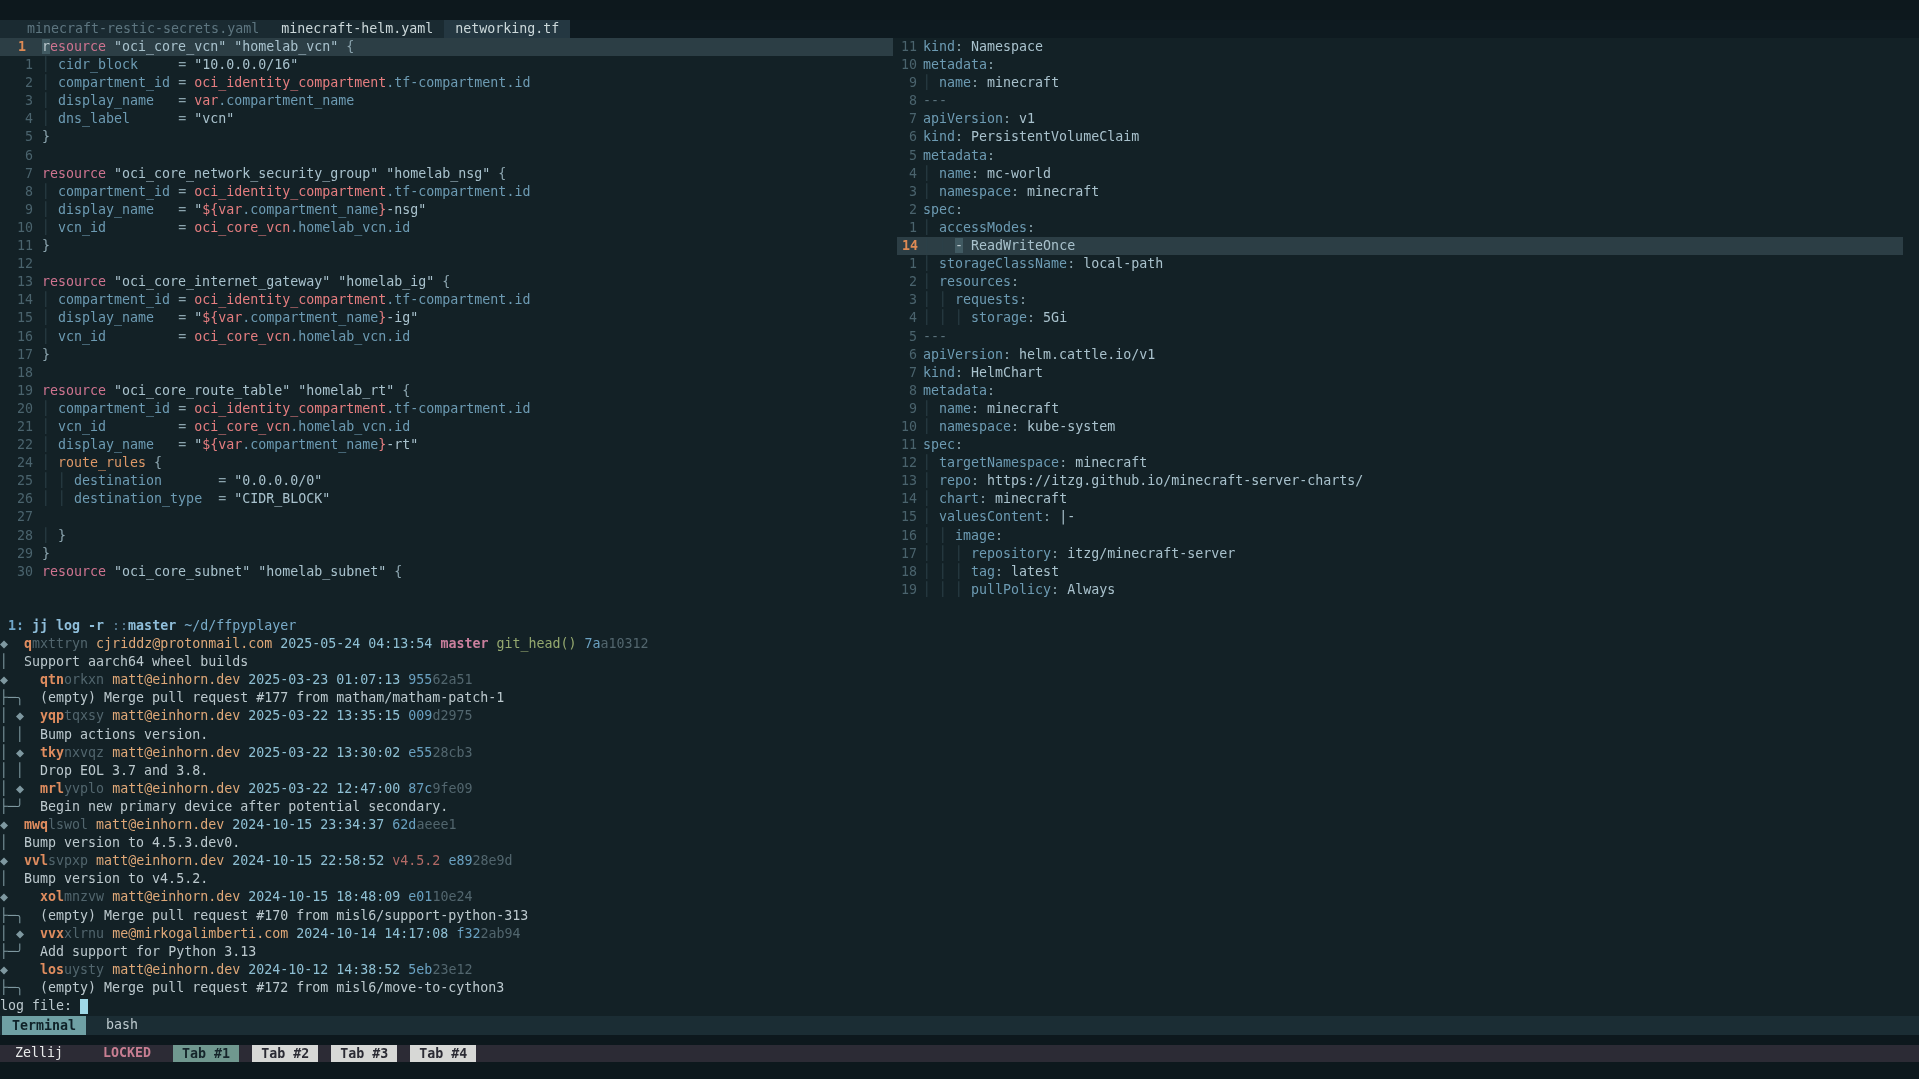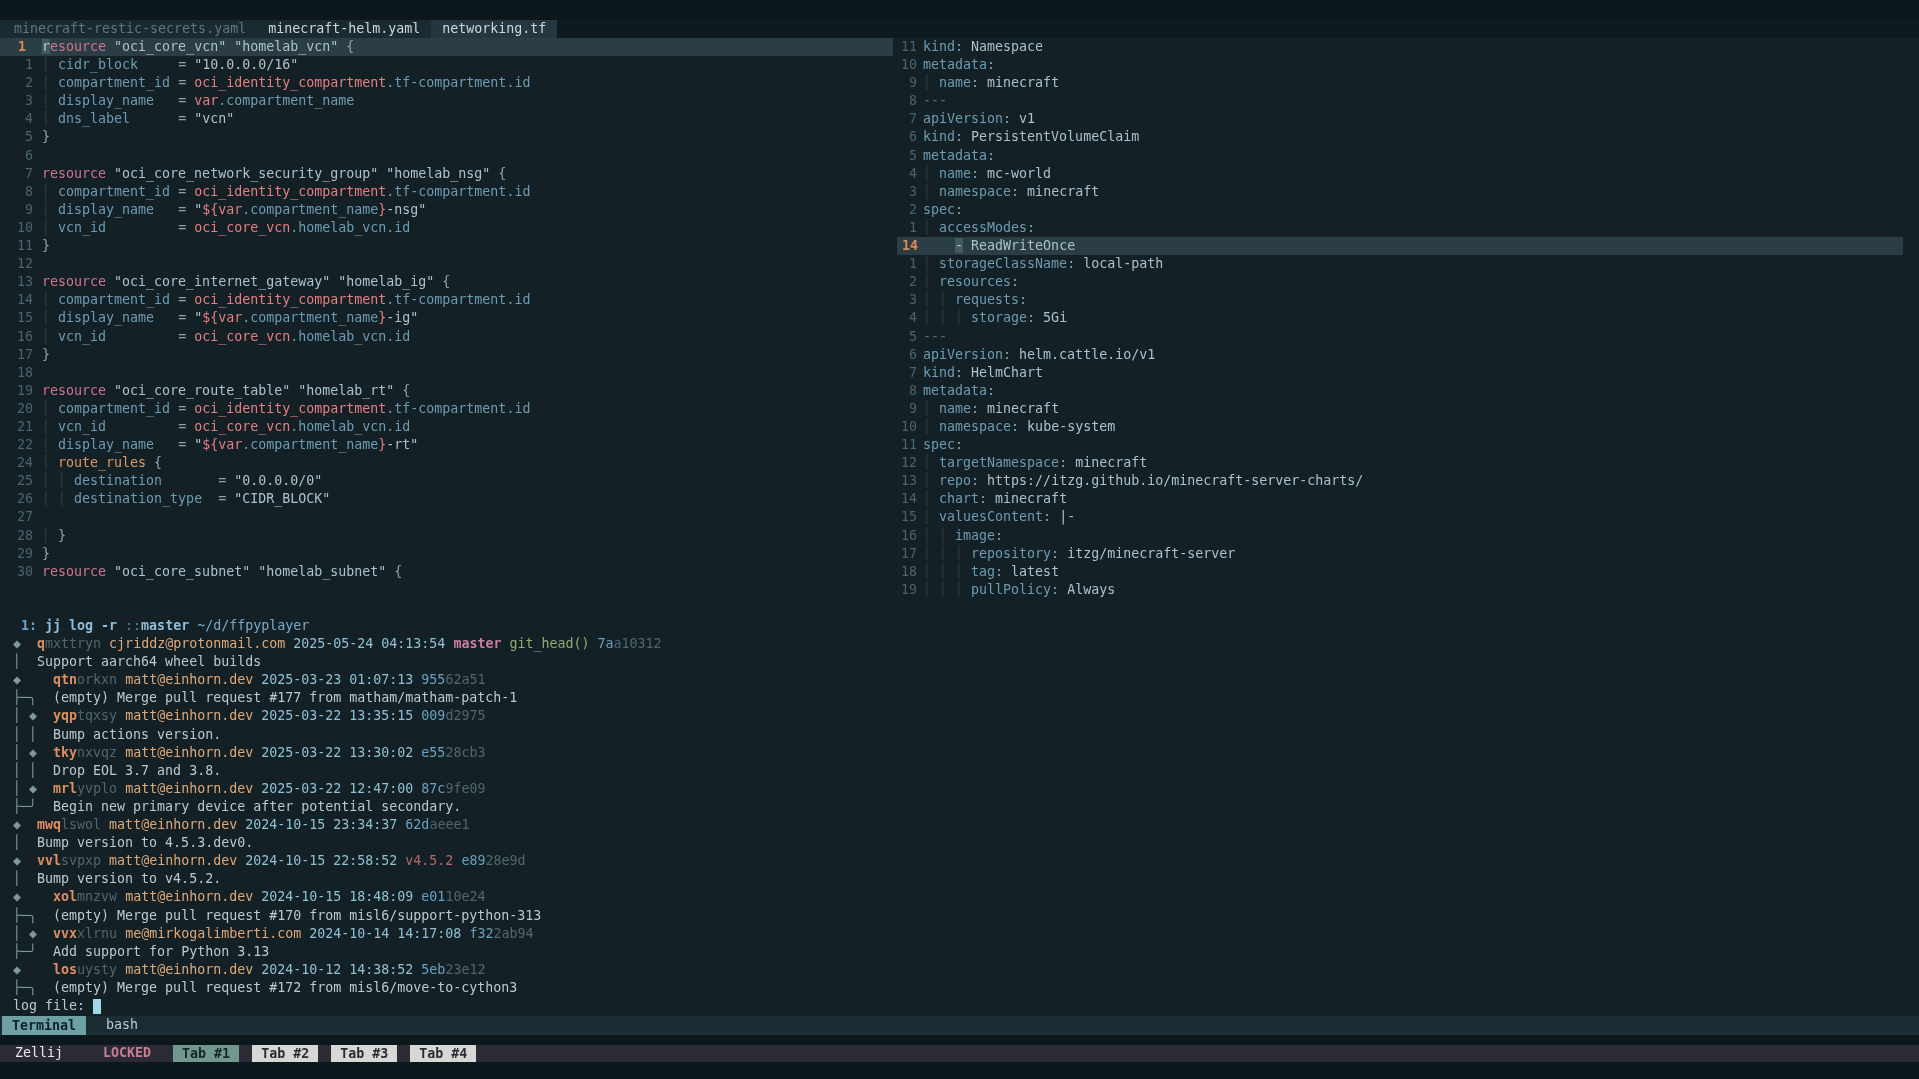--- a/index.html
+++ b/index.html
@@ -1,21 +1,21 @@
 <!DOCTYPE html>
 <html style="--paneBg: #132126; --pageBg: #0d181d; --cursorline: #2c3e45; --stripBg: #0e1a20; --tabsBg: #1a2a31; --tabActiveBg: #243741; --tabDim: #5e7680; --tabBright: #ccd8da; --gutter: #4a636d; --gutterCur: #de8a54; --guide: #2c4048; --kw: #cf7490; --attr: #6d9bb3; --str: #a9c2cd; --val: #a9c2cd; --ref: #e67e80; --orange: #dd9868; --punct: #8ba4ae; --dim: #5a717b; --path: #9db0b8; --curcell: #415a62; --graph: #7e98a0; --cid: #e08d5f; --email: #dfa878; --date: #8fc0d4; --bm: #ca7f9d; --head: #95a96f; --hash: #6aa1c1; --hashdim: #52666e; --tag: #b36a66; --desc: #bcc9ce; --pnum: #6fa6c9; --pcmd: #8fbeda; --pdim: #5d8299; --ppath: #79abc9; --cursor: #9fd8e6; --termBarBg: #1b2d34; --termBadgeBg: #6fa0a4; --termBadgeText: #0f2128; --zjBg: #2c2b35; --zjMode: #c87e92; --zjTabActiveBg: #70988f; --zjTabActiveText: #16262b; --zjTabBg: #d7d8d6; --zjTabText: #2b2b34;"><head>
 <meta charset="utf-8">
 <style>
   html,body{margin:0;padding:0;background:#0d181d;overflow:hidden}
   .screen{position:relative;width:1919px;height:1079px;
     font-family:"DejaVu Sans Mono",monospace;font-size:13.3px;line-height:18.1px;color:#bcc9ce}
   
   .editor-region{position:absolute;top:20px;left:0;width:100%;height:597px;background:var(--paneBg)}
   .bufferline{position:absolute;top:0;left:0;width:100%;height:18px;background:var(--stripBg);display:flex}
-  .tabs{display:flex;background:var(--tabsBg);padding-left:3px}
+  .tabs{display:flex;background:var(--tabsBg);padding-left:16px}
   .tab{padding:0 11px;color:var(--tabDim);white-space:pre}
   .tab.bright{color:var(--tabBright)}
   .tab.active{color:var(--tabBright);background:var(--tabActiveBg)}
   .pane{position:absolute;top:18px;bottom:0}
   .pane-left{left:0;width:893px}
   .pane-right{left:897px;right:0}
   .row{height:18.1px;display:flex;white-space:pre}
   .row.cur{background:var(--cursorline)}
   .pane-right .row{margin-right:16px}
   .gut{flex:none;box-sizing:border-box;width:42px;padding-right:9px;text-align:right;color:var(--gutter)}
@@ -25,21 +25,21 @@
   .code{white-space:pre}
   .statusline{position:absolute;bottom:-18px;left:0;height:18.1px;color:var(--path);white-space:pre;padding-left:10px}
   .pane .lines{position:relative}
   
   .c-kw{color:var(--kw)} .c-str{color:var(--str)} .c-val{color:var(--val)}
   .c-attr{color:var(--attr)} .c-ref{color:var(--ref)} .c-orange{color:var(--orange)}
   .c-punct{color:var(--punct)} .c-guide{color:var(--guide)} .c-dim{color:var(--dim)}
   .c-curcell{background:var(--curcell)}
   
   .terminal{position:absolute;top:617px;left:0;width:100%;height:400px;background:var(--paneBg);
-    padding-left:13px;box-sizing:border-box}
+    padding-left:0;box-sizing:border-box}
   .c-graph{color:var(--graph)} .c-cid{color:var(--cid);font-weight:bold} .c-cdim{color:var(--hashdim)}
   .c-email{color:var(--email)} .c-date{color:var(--date)} .c-bm{color:var(--bm);font-weight:bold}
   .c-head{color:var(--head)} .c-hash{color:var(--hash);font-weight:normal} .c-hdim{color:var(--hashdim)}
   .c-tag{color:var(--tag)} .c-desc{color:var(--desc)}
   .c-pnum{color:var(--pnum);font-weight:bold} .c-pcmd{color:var(--pcmd);font-weight:bold}
   .c-pdim{color:var(--pdim)} .c-ppath{color:var(--ppath)}
   .cursor-block{display:inline-block;width:8px;height:15px;margin-top:2px;background:var(--cursor)}
   .term-bar{position:absolute;top:1016px;left:0;width:100%;height:19px;background:var(--termBarBg);
     display:flex;align-items:center;padding-left:2px;box-sizing:border-box}
   .term-badge{background:var(--termBadgeBg);color:var(--termBadgeText);padding:0 10px;font-weight:bold;

